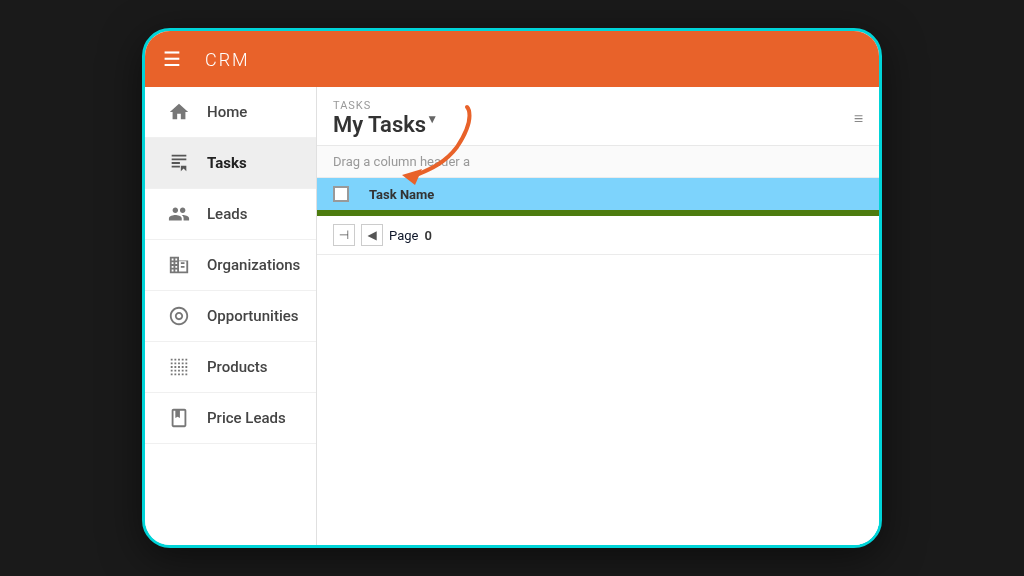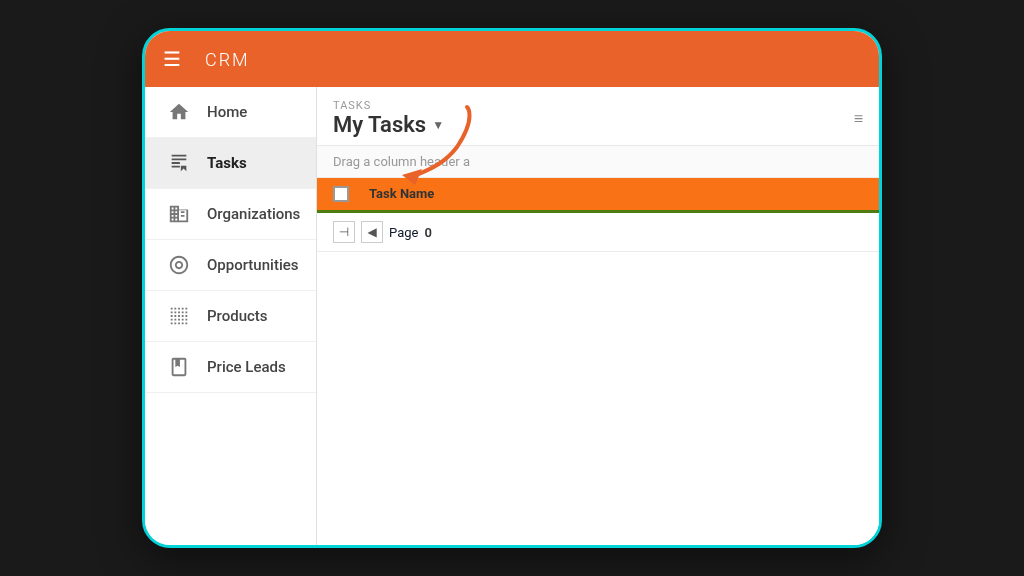--- a/index.html
+++ b/index.html
@@ -114,22 +114,21 @@
     }
     .tasks-label-small {
       font-size: 11px;
       color: #999;
       letter-spacing: 1px;
       text-transform: uppercase;
       display: block;
     }
     .tasks-title-row {
       display: flex;
-      align-items: center;
-      gap: 6px;
+      align-items: flex-start;
     }
     .tasks-title {
       font-size: 22px;
       font-weight: 600;
       color: #333;
     }
     .dropdown-caret {
       font-size: 12px;
       color: #666;
     }
@@ -140,24 +139,24 @@
     }
     .drag-hint {
       padding: 8px 16px;
       font-size: 13px;
       color: #999;
       border-bottom: 1px solid #ebebeb;
       background: #fafafa;
     }
     .table-header {
       display: flex;
-      align-items: flex-start;
+      align-items: flex-end;
       padding: 8px 16px;
-      border-bottom: 3px solid #4d7c0f;
-      background: #f97316;
+      border-bottom: 6px solid #4d7c0f;
+      background: #7dd3fc;
     }
     .checkbox-cell {
       width: 24px;
       margin-right: 12px;
     }
     .checkbox {
       width: 16px;
       height: 16px;
       border: 2px solid #999;
       background: white;
@@ -240,20 +239,28 @@
       <div class="sidebar-item active">
         <div class="sidebar-icon">
           <svg width="22" height="22" viewBox="0 0 24 24" fill="#555">
               <path d="M20 3H4v2h16V3zm0 4H4v2h16V7zm-7 4H4v2h9v-2zm-9 4h9v2H4v-2zm16 0v6l-3-3-3 3v-6h6z"></path>
             </svg>
         </div>
         <span class="sidebar-item-label">Tasks</span>
       </div>
 
 
+      <div class="sidebar-item">
+        <div class="sidebar-icon">
+          <svg width="22" height="22" viewBox="0 0 24 24" fill="#777">
+              <path d="M16 11c1.66 0 2.99-1.34 2.99-3S17.66 5 16 5c-1.66 0-3 1.34-3 3s1.34 3 3 3zm-8 0c1.66 0 2.99-1.34 2.99-3S9.66 5 8 5C6.34 5 5 6.34 5 8s1.34 3 3 3zm0 2c-2.33 0-7 1.17-7 3.5V19h14v-2.5c0-2.33-4.67-3.5-7-3.5zm8 0c-.29 0-.62.02-.97.05 1.16.84 1.97 1.97 1.97 3.45V19h6v-2.5c0-2.33-4.67-3.5-7-3.5z"></path>
+            </svg>
+        </div>
+        <span class="sidebar-item-label">Leads</span>
+      </div>
 
       <div class="sidebar-item">
         <div class="sidebar-icon">
           <svg width="22" height="22" viewBox="0 0 24 24" fill="#777">
               <path d="M12 7V3H2v18h20V7H12zM6 19H4v-2h2v2zm0-4H4v-2h2v2zm0-4H4V9h2v2zm0-4H4V5h2v2zm4 12H8v-2h2v2zm0-4H8v-2h2v2zm0-4H8V9h2v2zm0-4H8V5h2v2zm10 12h-8V8h8v11zm-2-8h-4V9h4v2zm0 4h-4v-2h4v2z"></path>
             </svg>
         </div>
         <span class="sidebar-item-label">Organizations</span>
       </div>
 

